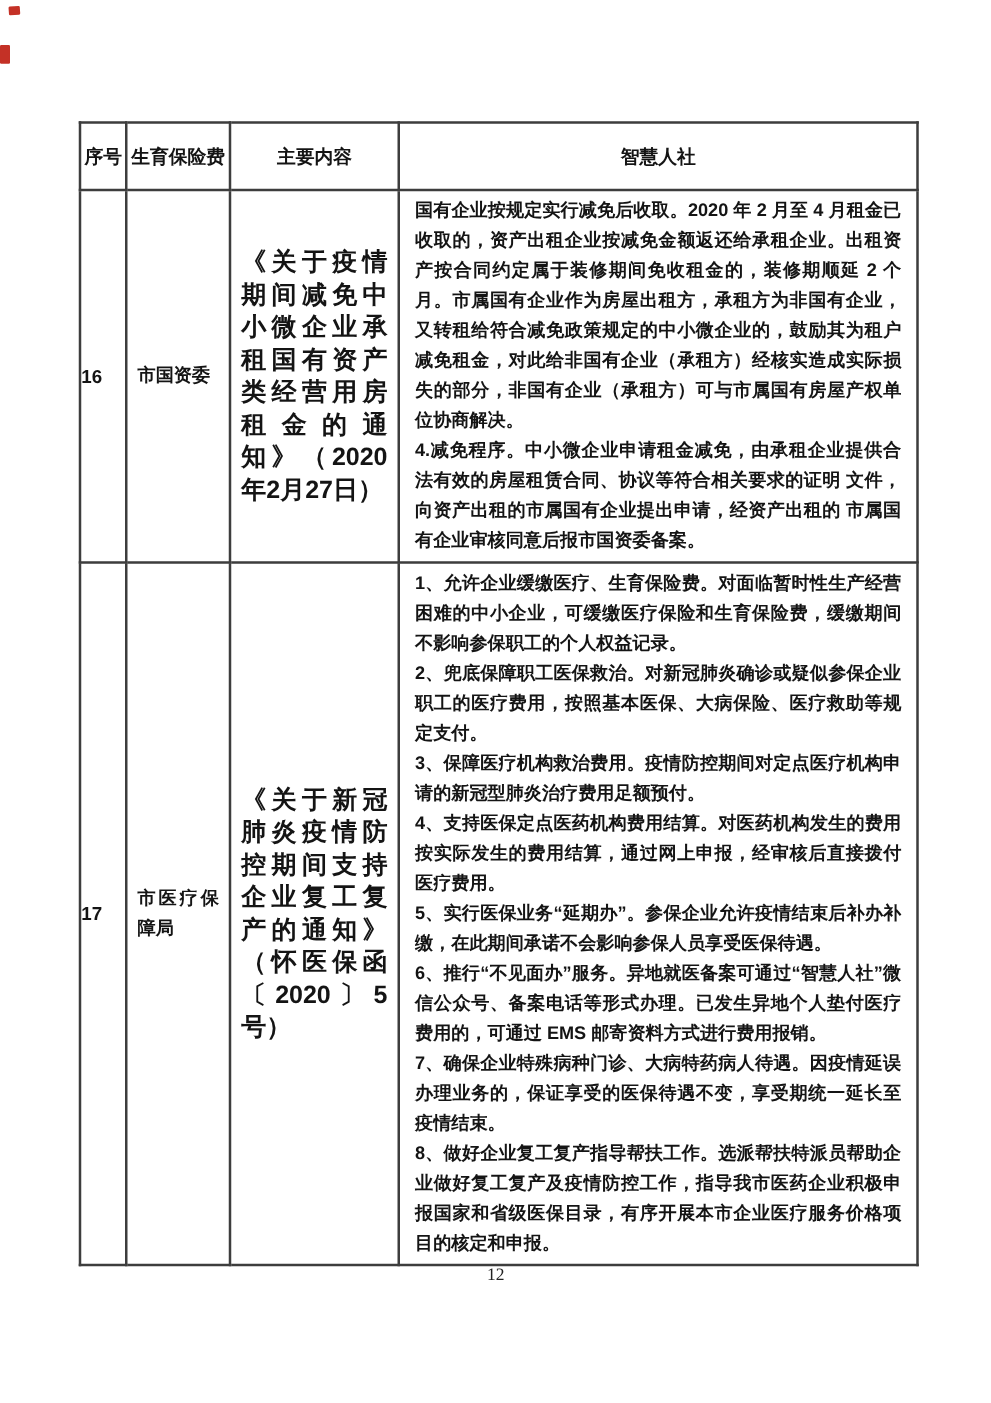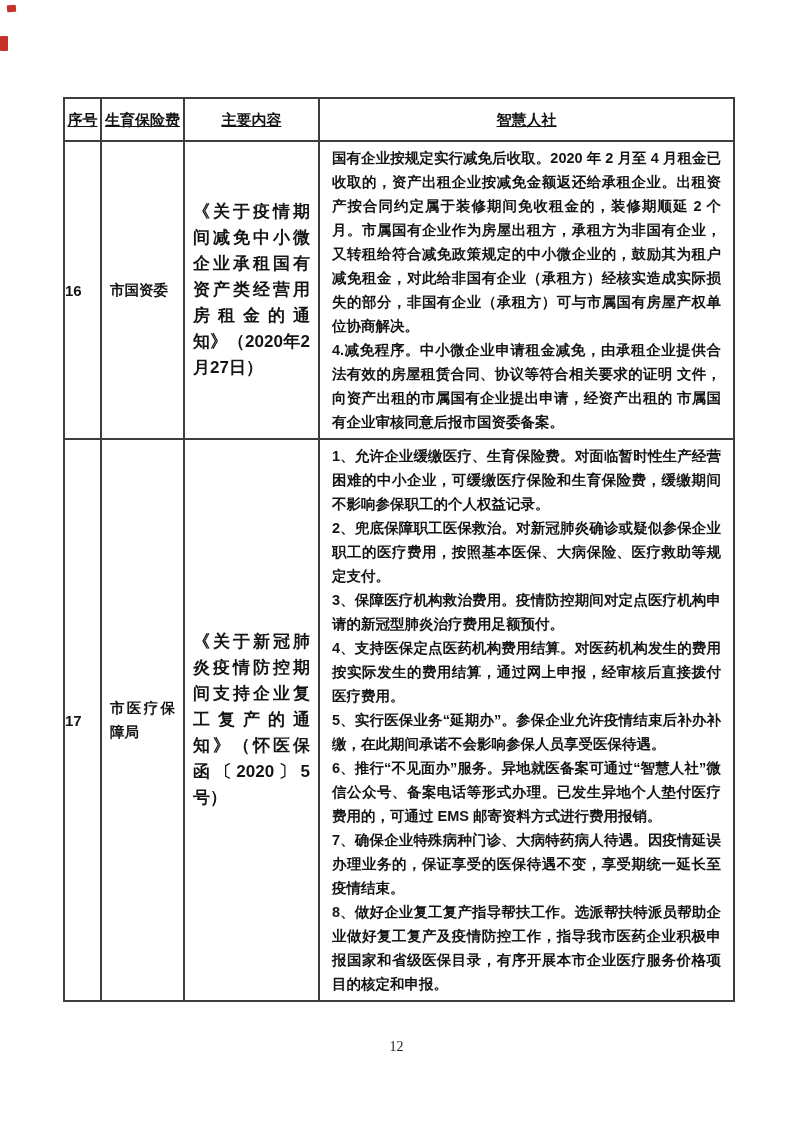--- a/index.html
+++ b/index.html
@@ -28,21 +28,21 @@
   .doc-table th, .doc-table td {
     border: 2px solid #3d3d3d;
     font-weight: 700;
     vertical-align: middle;
   }
   col.c-no { width: 37px; }
   col.c-agency { width: 83px; }
   col.c-doc { width: 135px; }
   col.c-content { width: 415px; }
 
-  tr.header-row { height: 43px; text-decoration: underline; }
+  tr.header-row { height: 54px; }
   tr.row-16 { height: 263px; }
   tr.row-17 { height: 554px; }
 
   th {
     font-size: 15px;
     text-align: center;
     line-height: 19px;
     padding: 0 2px;
     background: #ffffff;
   }
@@ -51,38 +51,38 @@
     font-size: 15px;
   }
   td.agency-cell {
     font-size: 14.5px;
     line-height: 24px;
     padding: 0 8px;
     text-align: justify;
     margin-left: 10px;
   }
   td.doc-cell {
-    font-size: 17px;
+    font-size: 20px;
     line-height: 26px;
     padding: 0 8px;
     text-align: justify;
   }
   td.content-cell {
     font-size: 14.5px;
     line-height: 24px;
     padding: 4px 12px;
     text-align: justify;
     white-space: pre-wrap;
     margin-left: 24px;
   }
   tr.row-16 td.content-cell { vertical-align: top; }
 
   .page-number {
     position: absolute;
-    left: 0; top: 1039px;
+    left: 0; top: 1013px;
     width: 100%;
     text-align: center;
     font-family: "Liberation Serif", serif;
     font-size: 14px;
     font-weight: 400;
     color: #222222;
   }
 </style>
 </head>
 <body>

